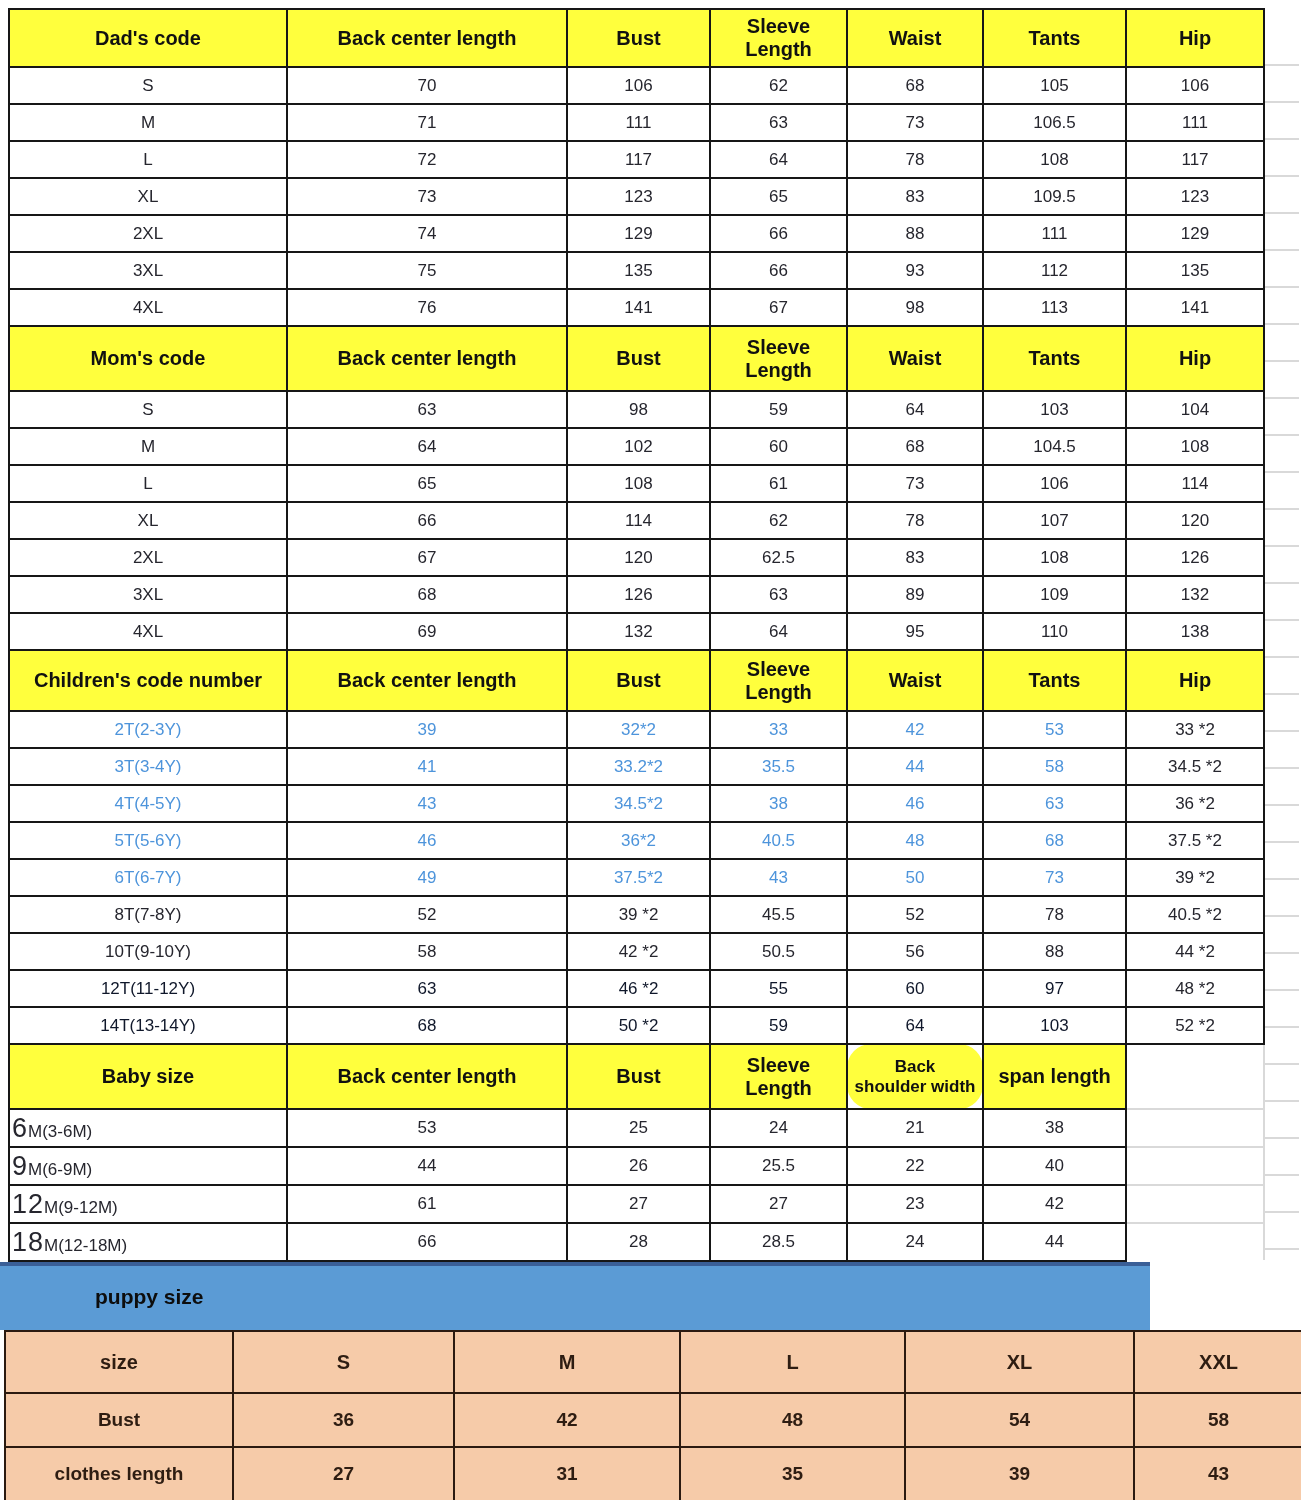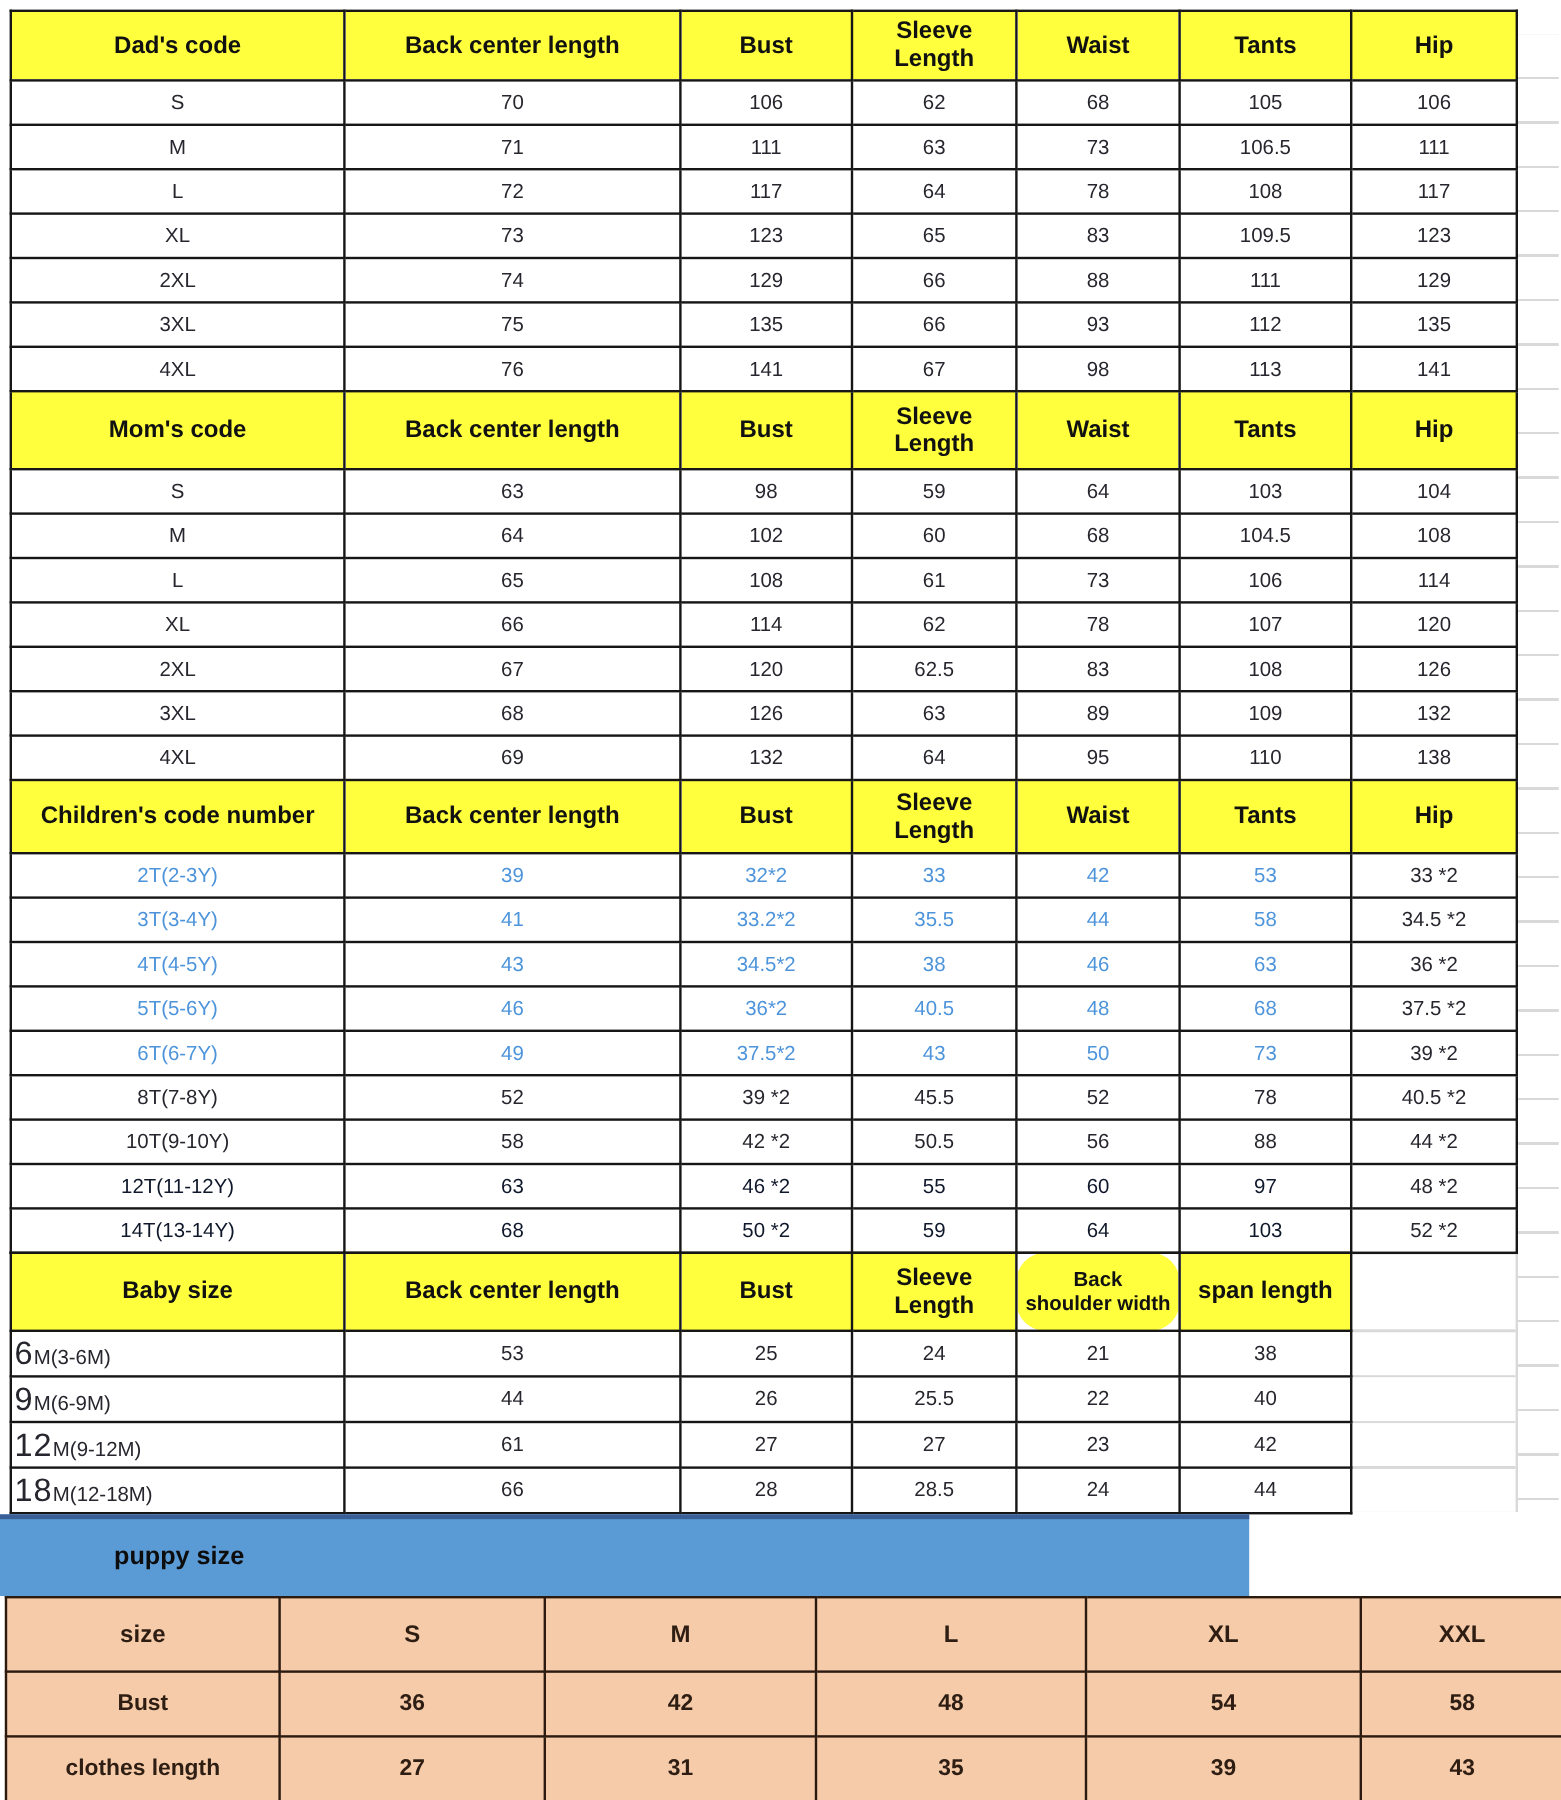--- a/index.html
+++ b/index.html
@@ -34,21 +34,21 @@
     background:repeating-linear-gradient(to bottom,#ffffff 0 35px,#d9d9d9 35px 37px);
   }
   .baby-gap{
     position:absolute;left:1127px;top:1043px;width:136px;height:217px;background:
     repeating-linear-gradient(to bottom,#ffffff 0 36px,#d9d9d9 36px 38px);
     background-position:0 29px;border-right:2px solid #d9d9d9;
   }
 
   
   .puppy-band{
-    position:absolute;left:0;top:1262px;width:1041px;height:68px;background:#5b9bd5;
+    position:absolute;left:0;top:1262px;width:1150px;height:68px;background:#5b9bd5;
     border-top:4px solid #3a5f97;box-sizing:border-box;
   }
   .puppy-band span{display:inline-block;margin-left:95px;line-height:62px;font-size:21px;font-weight:700;color:#0d0d0d;}
   .puppy{left:4px;top:1330px;width:1297px;background:#f6cba9;}
   .puppy th,.puppy td{border:2px solid #2b1a10;background:#f6cba9;color:#2e1d12;font-weight:700;}
   .puppy th{font-size:20px;}
   .puppy td{font-size:19px;}
   .puppy tr>*:last-child{border-right:none;}
 </style>
 </head>

